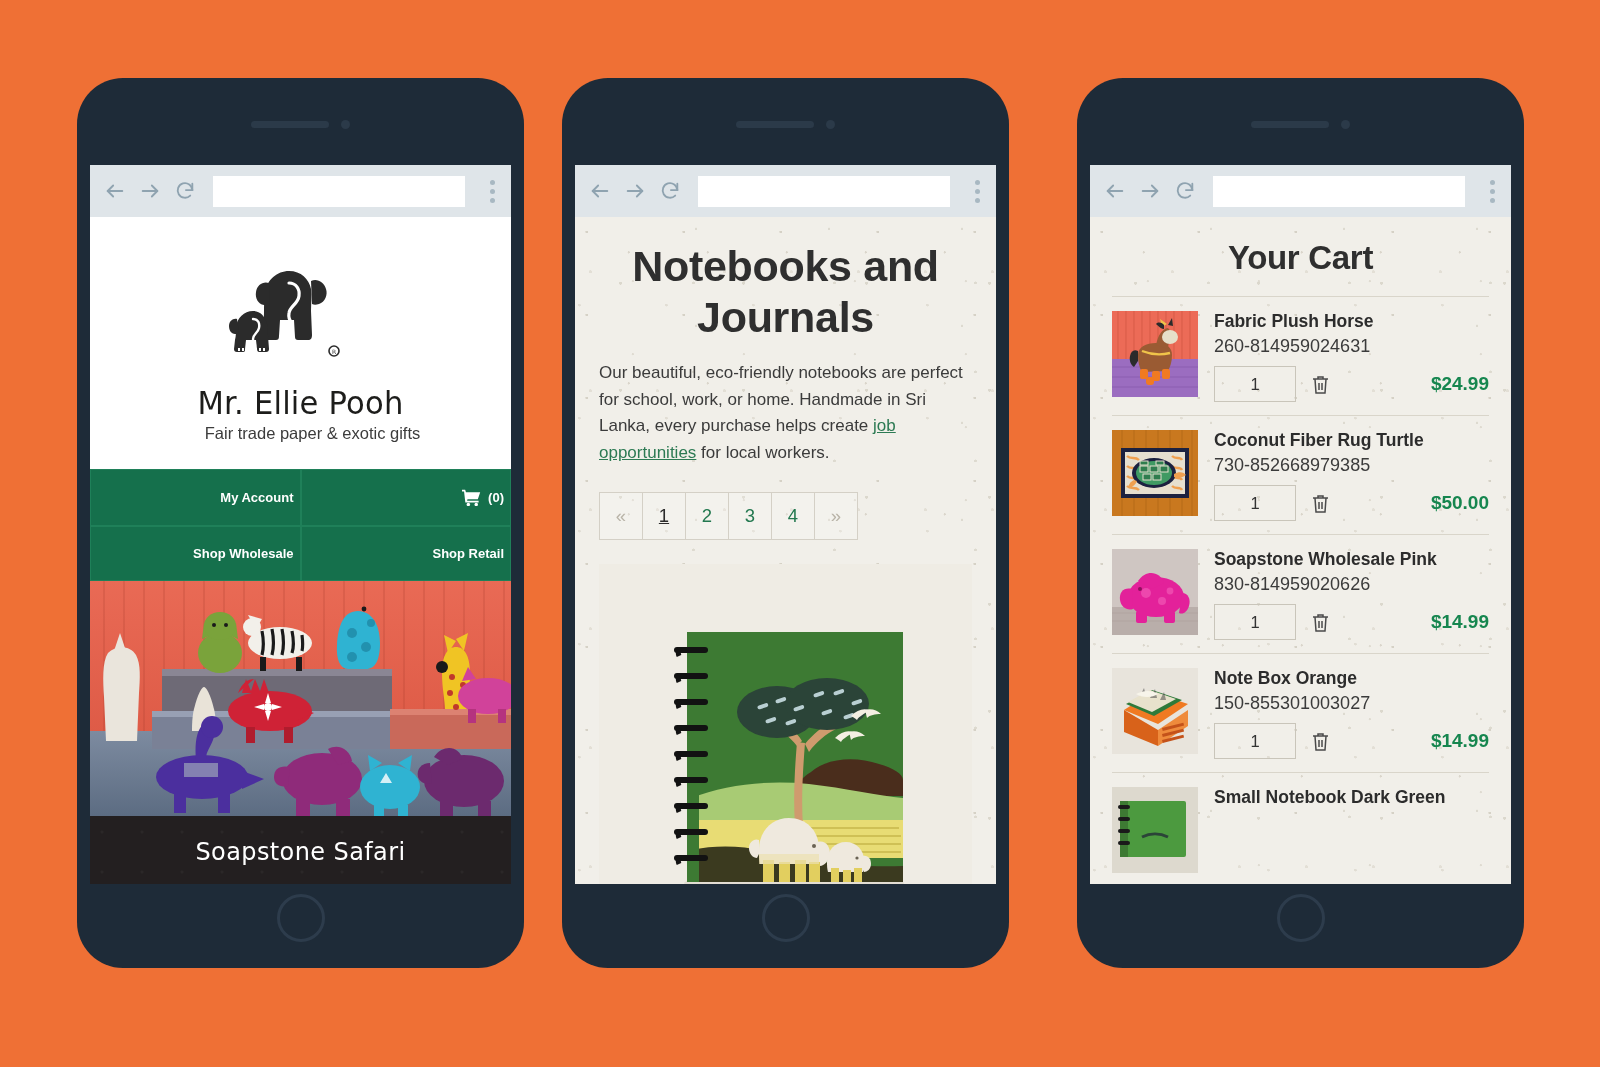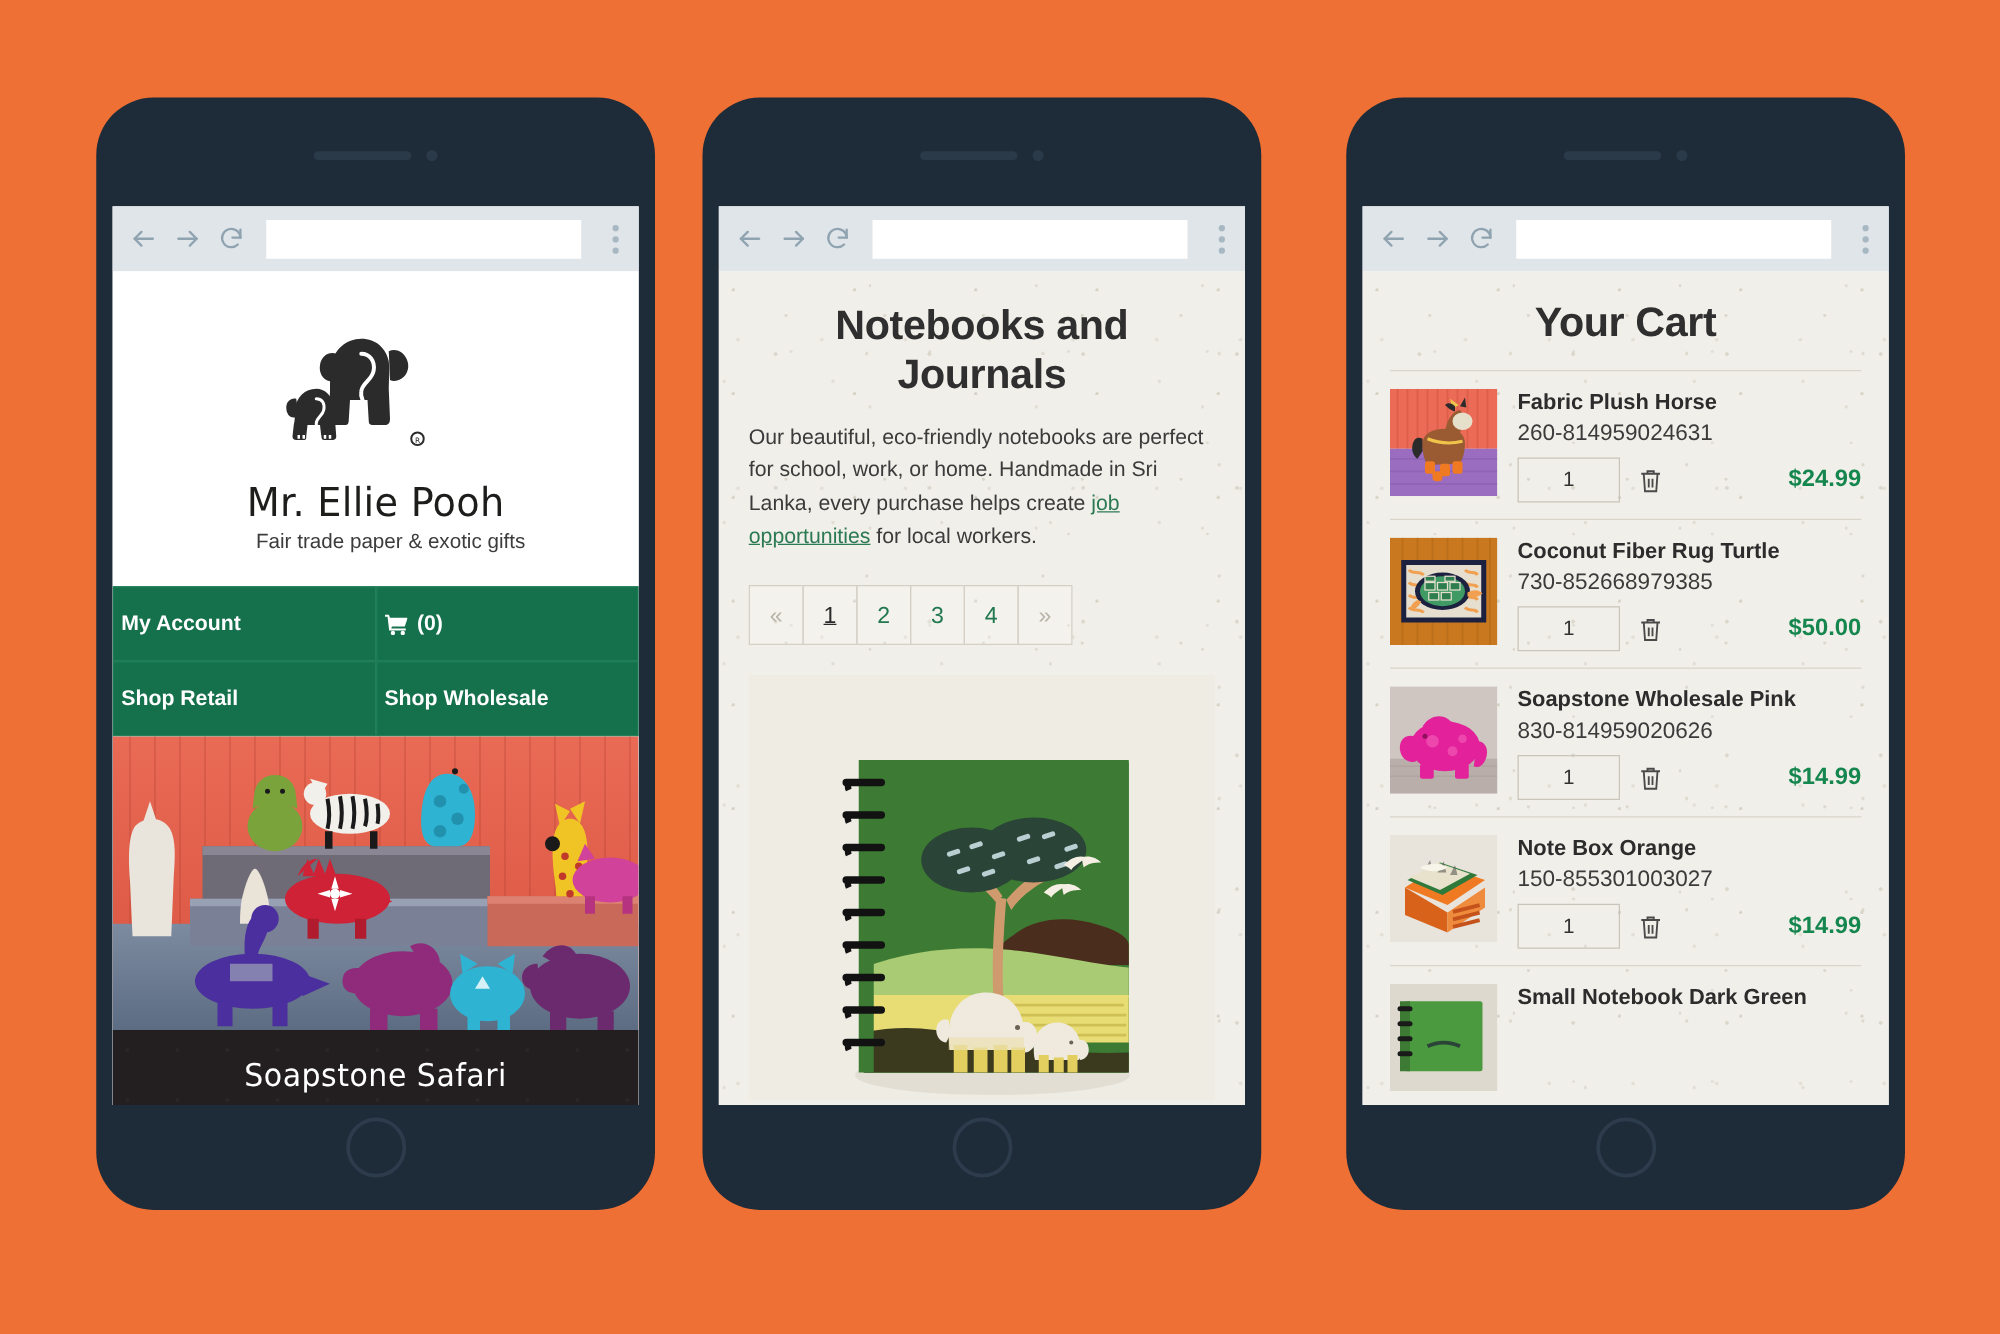--- a/index.html
+++ b/index.html
@@ -110,24 +110,24 @@
     transform: scale(1.02, 1.06);
   }
   .brand-tag {
     font-size: 16.5px; color: #3c3c3c; margin-top: 4px; padding-left: 24px;
   }
   .navgrid {
     display: grid; grid-template-columns: 1fr 1fr;
     background: #15704c;
   }
   .navcell {
-    color: #ffffff; font-weight: bold; font-size: 17px;
+    color: #ffffff; font-weight: bold; font-size: 13px;
     text-align: center; padding: 19px 6px;
     border: 1px solid #1f8059;
-    display: flex; align-items: center; justify-content: flex-start; gap: 7px;
+    display: flex; align-items: center; justify-content: flex-end; gap: 7px;
   }
   .cart-ico { width: 19px; height: 17px; display: inline-block; }
   .hero {
     position: relative; height: 235px; overflow: hidden;
   }
   .hero svg { display:block; width: 100%; height: 100%; }
   .promo {
     background: #231f20;
     background-image: radial-gradient(circle at 30% 40%, rgba(255,255,255,.035) 0 1px, transparent 2px);
     background-size: 40px 40px;
@@ -137,21 +137,21 @@
   .promo-title {
     color: #ffffff; font-size: 24px;
     font-family: "DejaVu Sans", sans-serif;
     letter-spacing: .4px;
     transform: scale(1.0,1.05);
   }
 
   
   .cat-wrap { padding: 24px 24px 0; }
   .cat-title {
-    font-size: 33px; font-weight: bold; color: #2f2f2f;
+    font-size: 43px; font-weight: bold; color: #2f2f2f;
     text-align: center; line-height: 1.18; letter-spacing: -.3px;
   }
   .cat-copy {
     margin-top: 18px; font-size: 17px; line-height: 1.55; color: #3b3b3b;
   }
   .cat-copy a { color: #2c7a53; text-decoration: underline; }
   .pager { display: flex; margin-top: 26px; width: max-content; }
   .pg {
     min-width: 44px; height: 48px;
     border: 1px solid #d4d0c6;
@@ -284,24 +284,24 @@
             <span class="cart-ico">
               <svg viewBox="0 0 24 22" fill="#ffffff">
                   <path d="M0 1h4l1 3h18l-3 9H7l-.6 2H21v2H4.2L2.6 3H0z"></path>
                   <circle cx="8" cy="19.5" r="2.2"></circle>
                   <circle cx="18" cy="19.5" r="2.2"></circle>
                 </svg>
             </span>
             <span>(0)</span>
           </div>
           <div class="navcell">
+            <span>Shop Wholesale</span>
+          </div>
+          <div class="navcell">
             <span>Shop Retail</span>
-          </div>
-          <div class="navcell">
-            <span>Shop Wholesale</span>
           </div>
         </div>
 
         <div class="hero">
           <svg viewBox="0 0 421 235" preserveAspectRatio="xMidYMid slice">
             <defs>
               <linearGradient id="wall" x1="0" y1="0" x2="0" y2="1">
                 <stop offset="0" stop-color="#e96a55"></stop>
                   <stop offset="1" stop-color="#d8533f"></stop>
               </linearGradient>

